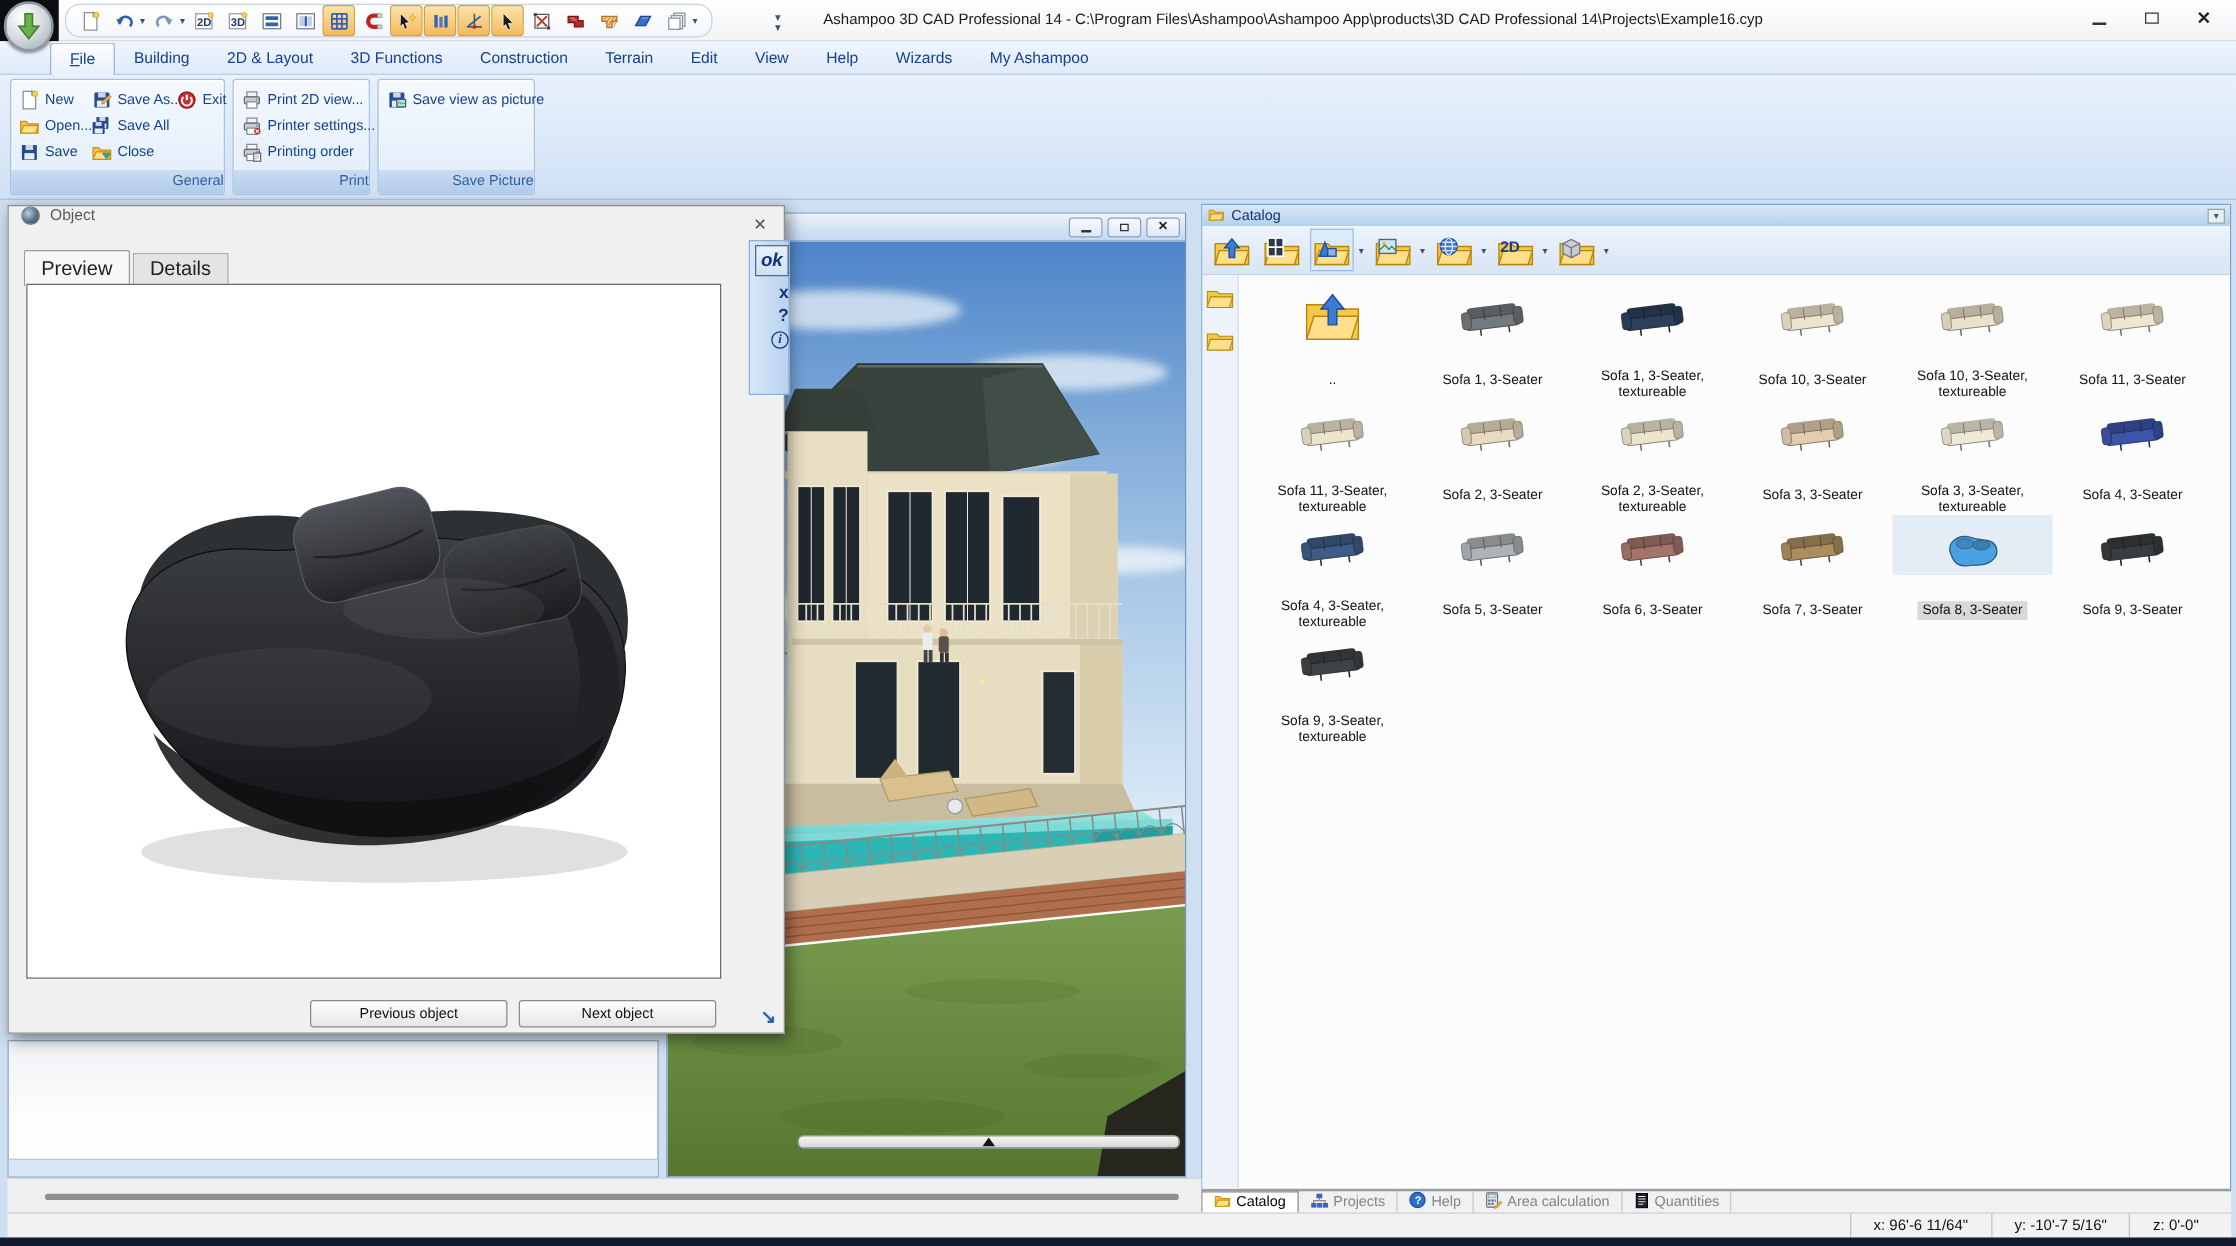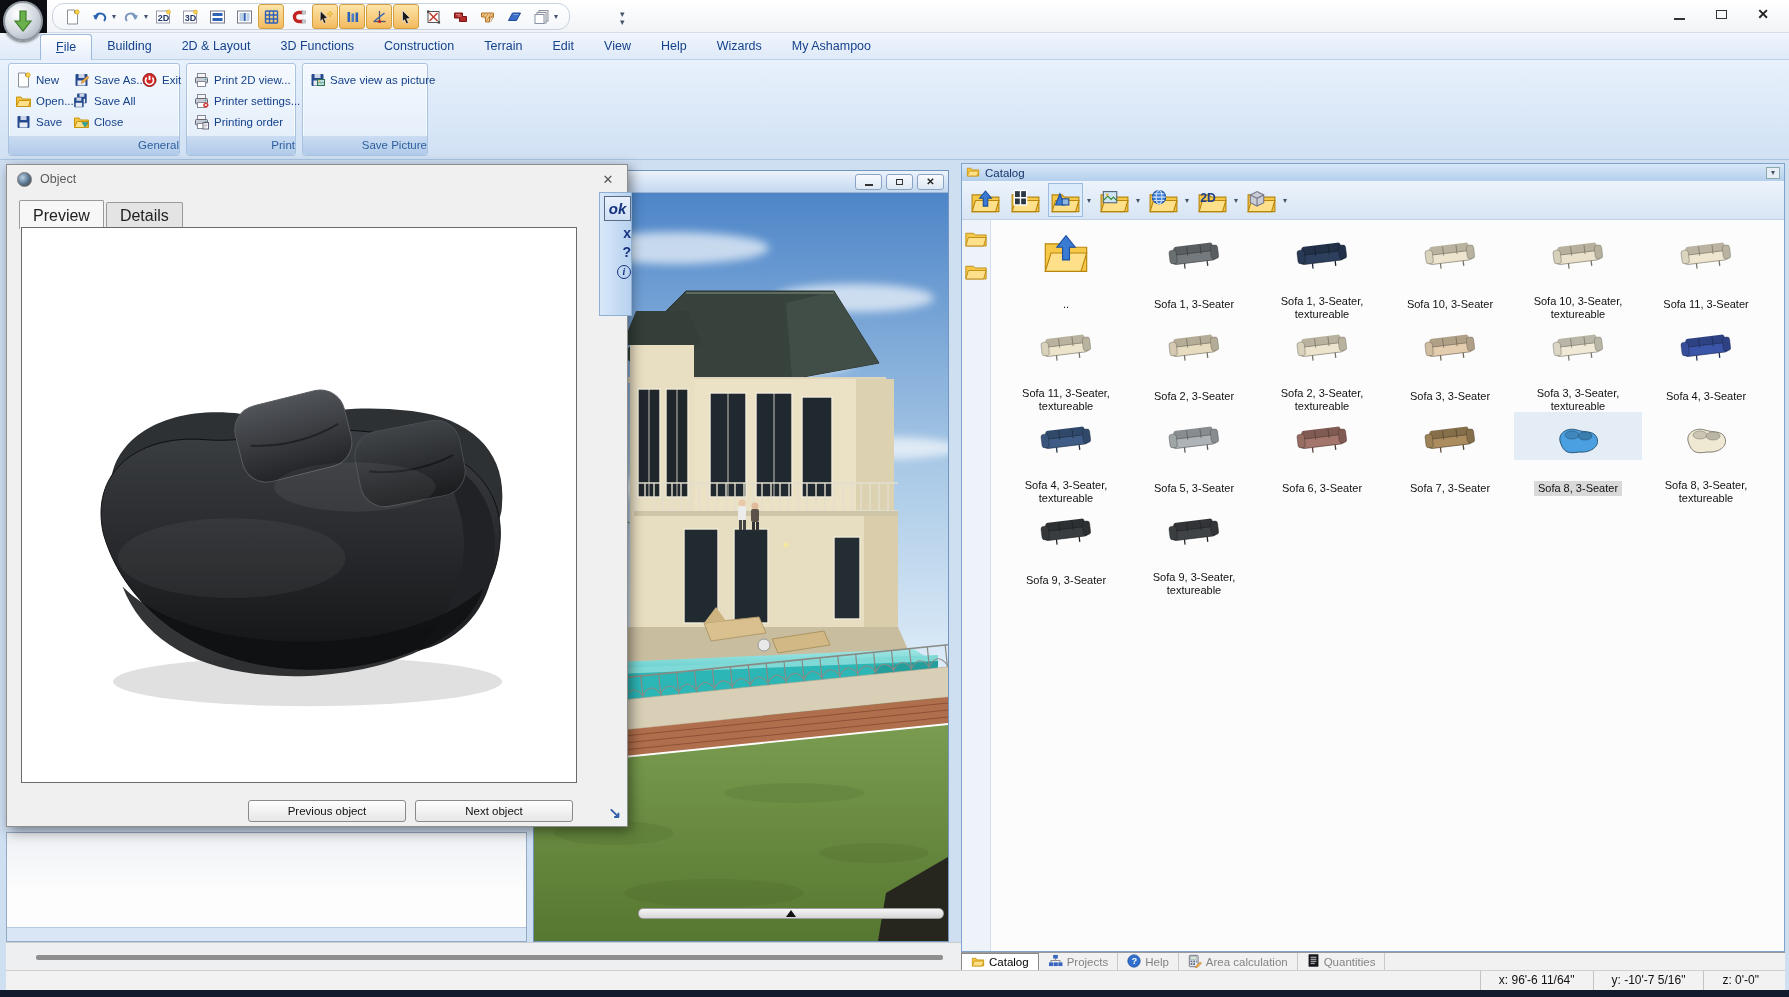--- a/index.html
+++ b/index.html
@@ -40,21 +40,21 @@
   
   #ribbon{left:0;top:60px;width:1789px;height:100px;background:linear-gradient(#e8f1fc,#d0e1f4);border-bottom:1px solid #a9c3e1;}
   .rgroup{position:absolute;top:3px;height:93px;border:1px solid #a9c2e0;border-radius:3px;background:linear-gradient(#f4f9fe,#e1ecf9);box-shadow:inset 0 0 0 1px #ffffffaa;}
   .rgroup-label{position:absolute;left:0;right:0;bottom:0;height:19px;line-height:19px;text-align:right;font-size:11.5px;color:#2e5f9e;background:linear-gradient(#cadcf2,#b1cbe9);border-radius:0 0 3px 3px;}
   .rcol{position:absolute;top:5px;}
   .ritem{display:flex;align-items:center;height:21px;font-size:11.5px;color:#15428b;white-space:nowrap;cursor:default;padding-right:4px;}
   .ricon{width:17px;height:16px;margin:0 4px 0 2px;flex:none;display:flex;align-items:center;justify-content:center;}
 
   
   #dlg{left:6px;top:164px;width:622px;height:663px;background:#f0f0f0;border:1px solid #8e8e8e;box-shadow:3px 4px 12px rgba(0,0,0,.45);z-index:20;}
-  #dlg-title{position:absolute;left:0;top:0;right:0;height:28px;display:flex;align-items:center;padding-left:10px;color:#5a5a5a;font-size:12.5px;gap:8px;}
+  #dlg-title{position:absolute;left:0;top:0;right:0;height:28px;display:flex;padding-left:10px;color:#5a5a5a;font-size:12.5px;gap:8px;}
   #dlg-icon{width:15px;height:15px;border-radius:50%;background:radial-gradient(circle at 35% 35%,#b9d0e4,#57728d 55%,#4a3a2c);border:1px solid #777;}
   #dlg-close{position:absolute;right:10px;top:7px;width:18px;height:16px;color:#555;font-size:13px;line-height:15px;text-align:center;}
   #dlg-tabs{position:absolute;left:12px;top:35px;display:flex;align-items:flex-end;}
   .dtab{padding:4px 13px;font-size:16px;color:#222;background:#e4e4e4;border:1px solid #9a9a9a;border-bottom:none;border-radius:2px 2px 0 0;margin-right:2px;}
   .dtab.active{background:#f7f7f7;padding-top:6px;}
   #dlg-preview{position:absolute;left:14px;top:62px;width:556px;height:556px;background:#ffffff;border:1px solid #6a6a6a;display:flex;align-items:center;justify-content:center;}
   .dbtn{position:absolute;height:22px;width:158px;background:linear-gradient(#fefefe,#e6e6e6);border:1px solid #8a8a8a;border-radius:3px;font-size:11.5px;text-align:center;line-height:20px;color:#111;}
   #btn-prev{left:241px;top:635px;}
   #btn-next{left:408px;top:635px;}
   #dlg-grip{position:absolute;right:6px;bottom:4px;color:#2f5fa8;font-size:15px;font-weight:bold;}
@@ -110,20 +110,21 @@
   #status-right{margin-left:auto;display:flex;height:100%;}
   .seg{border-left:1px solid #c4c4c4;padding:0 18px;font-size:12px;color:#111;line-height:19px;white-space:nowrap;}
   .seg:last-child{padding-right:26px;}
 </style>
 </head>
 <body>
 
 <div id="app">
 
   <div class="abs" id="titlebar">
+    <div class="abs" id="window-title">Ashampoo 3D CAD Professional 14 - C:\Program Files\Ashampoo\Ashampoo App\products\3D CAD Professional 14\Projects\Example16.cyp</div>
     <div class="abs" id="win-controls">
         <div class="wc">
           <span class="min-glyph"></span>
         </div>
         <div class="wc">
           <span class="max-glyph"></span>
         </div>
         <div class="wc">
           <span class="close-glyph">✕</span>
         </div>
@@ -962,27 +963,20 @@
             </svg>
           </div><br><span class="cat-label">Sofa 7, 3-Seater</span></div>
         <div class="cat-cell selected"><div class="cat-ico">
             <svg width="48" height="34" viewBox="0 0 48 34">
     <path d="M7,20 C2,9 14,3 23,6 C31,9 40,6 43,14 C46,23 36,29 25,28 C14,30 10,28 7,20 Z" fill="#4aa0e0" stroke="rgb(41,88,123)" stroke-width="1"></path>
     <ellipse cx="18" cy="11" rx="7" ry="4" fill="rgb(63,136,190)" stroke="rgb(41,88,123)" stroke-width="0.6"></ellipse>
     <ellipse cx="31" cy="12" rx="7" ry="4" fill="rgb(58,125,175)" stroke="rgb(41,88,123)" stroke-width="0.6"></ellipse>
   </svg>
           </div><br><span class="cat-label">Sofa 8, 3-Seater</span></div>
         <div class="cat-cell"><div class="cat-ico">
-            <svg width="48" height="34" viewBox="0 0 48 34">
-    <path d="M7,20 C2,9 14,3 23,6 C31,9 40,6 43,14 C46,23 36,29 25,28 C14,30 10,28 7,20 Z" fill="#efe8d2" stroke="rgb(131,128,116)" stroke-width="1"></path>
-    <ellipse cx="18" cy="11" rx="7" ry="4" fill="rgb(203,197,179)" stroke="rgb(131,128,116)" stroke-width="0.6"></ellipse>
-    <ellipse cx="31" cy="12" rx="7" ry="4" fill="rgb(186,181,164)" stroke="rgb(131,128,116)" stroke-width="0.6"></ellipse>
-  </svg>
-          </div><br><span class="cat-label">Sofa 8, 3-Seater, textureable</span></div>
-        <div class="cat-cell"><div class="cat-ico">
             <svg width="54" height="36" viewBox="0 0 52 34">
               <g transform="rotate(-7 26 17)">
     <rect x="7" y="6" width="38" height="11" rx="3" fill="rgb(45,48,50)"></rect>
     <rect x="5" y="14" width="42" height="9" rx="3" fill="#3a3d40" stroke="rgb(29,31,32)" stroke-width="0.6"></rect>
     <rect x="2.5" y="9" width="7" height="13" rx="2.5" fill="rgb(53,56,59)" stroke="rgb(29,31,32)" stroke-width="0.5"></rect>
     <rect x="42.5" y="9" width="7" height="13" rx="2.5" fill="rgb(45,48,50)" stroke="rgb(29,31,32)" stroke-width="0.5"></rect>
     <line x1="20" y1="7" x2="20" y2="16" stroke="rgb(29,31,32)" stroke-width="0.7"></line>
     <line x1="33" y1="7" x2="33" y2="16" stroke="rgb(29,31,32)" stroke-width="0.7"></line>
     <line x1="16" y1="23" x2="16" y2="28" stroke="rgb(29,31,32)" stroke-width="1.2"></line>
     <line x1="38" y1="23" x2="38" y2="28" stroke="rgb(29,31,32)" stroke-width="1.2"></line>

